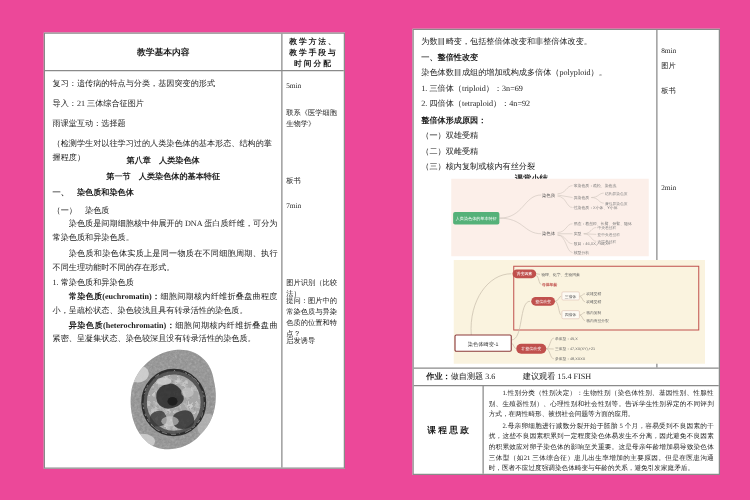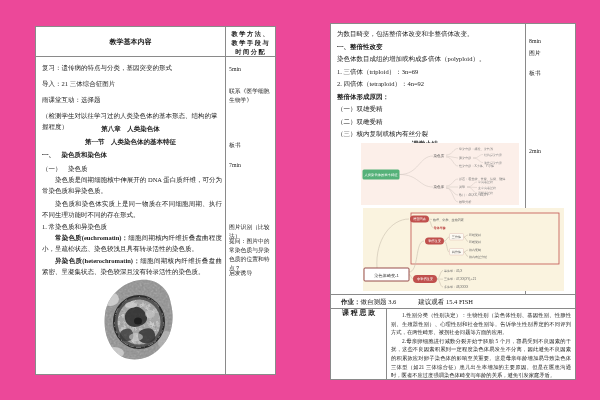--- a/index.html
+++ b/index.html
@@ -210,21 +210,21 @@
 
     <div class="side" style="left:198px;top:13px;width:42px;">8min</div>
     <div class="side" style="left:198px;top:25px;width:42px;">图片</div>
     <div class="side" style="left:198px;top:45px;width:42px;">板书</div>
     <div class="side" style="left:198px;top:123px;width:42px;">2min</div>
 
     <div class="t" style="left:10px;top:272.5px;width:230px;">
       <span class="b">作业：</span><span>做自测题 3.6</span><span style="display:inline-block;width:22px;"></span><span>建议观看 15.4 FISH</span>
     </div>
 
-    <div class="cell" style="left:0;top:284px;width:55px;height:71px;display:flex;align-items:flex-start;justify-content:center;">
+    <div class="cell" style="left:0;top:284px;width:55px;height:71px;display:flex;align-items:center;justify-content:center;">
       <span class="b" style="font-size:7px;">课 程 思 政</span>
     </div>
     <div class="ideology" style="left:60px;top:287px;width:180px;">
       <p>1.性别分类（性别决定）：生物性别（染色体性别、基因性别、性腺性别、生殖器性别）、心理性别和社会性别等。告诉学生性别界定的不同评判方式，在两性畸形、被拐社会问题等方面的应用。</p>
       <p>2.母亲卵细胞进行减数分裂开始于胚胎 5 个月，容易受到不良因素的干扰，这些不良因素积累到一定程度染色体易发生不分离，因此避免不良因素的积累效应对卵子染色体的影响至关重要。这是母亲年龄增加易导致染色体三体型（如21 三体综合征）患儿出生率增加的主要原因。但是在医患沟通时，医者不应过度强调染色体畸变与年龄的关系，避免引发家庭矛盾。</p>
     </div>
   </div>
 
 </div>
 

